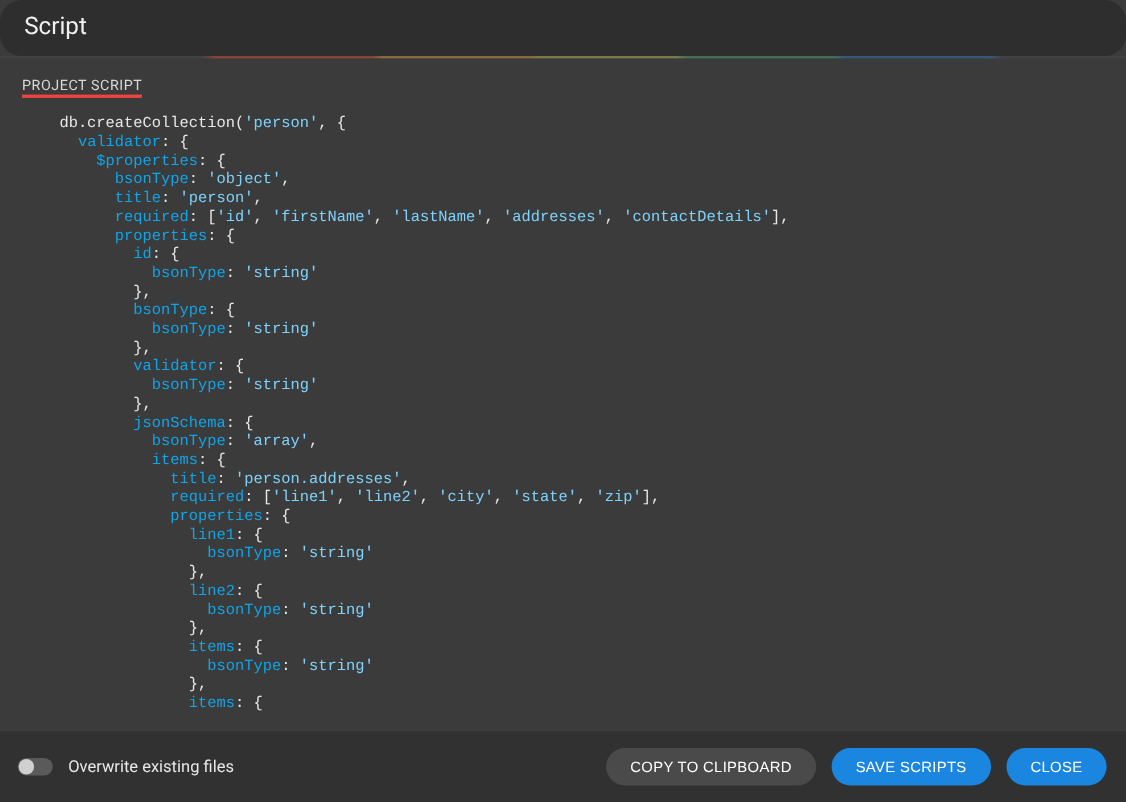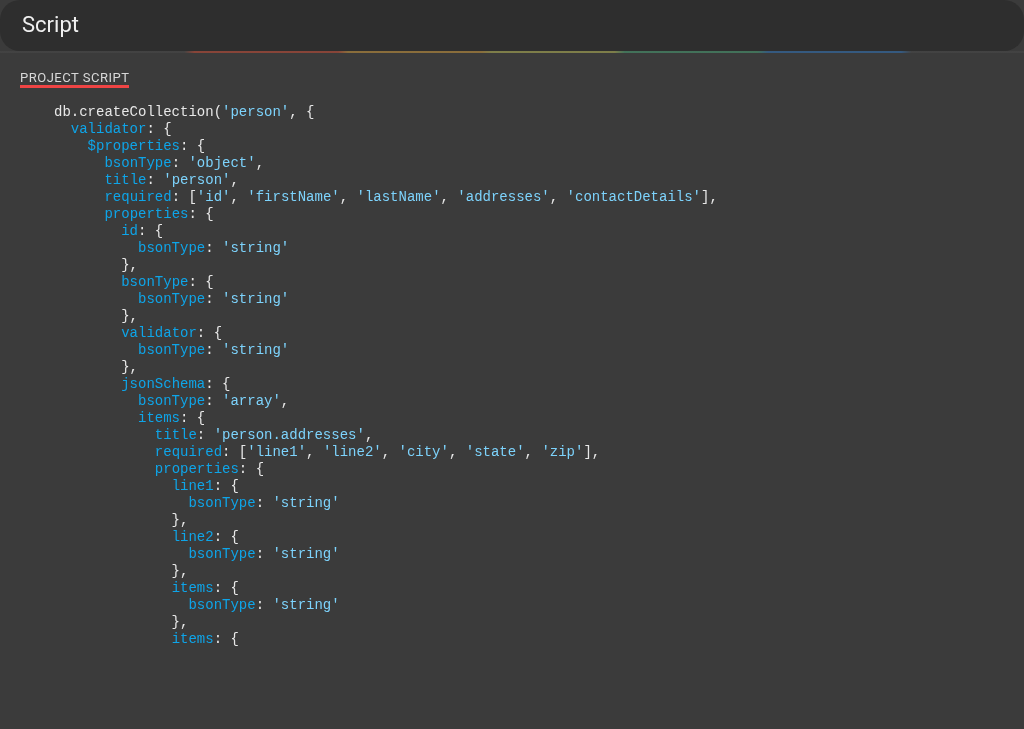--- a/index.html
+++ b/index.html
@@ -164,14 +164,24 @@
 <span class="tok-default">              </span><span class="tok-key">line2</span><span class="tok-default">: {</span>
 <span class="tok-default">                </span><span class="tok-key">bsonType</span><span class="tok-default">: </span><span class="tok-string">'string'</span>
 <span class="tok-default">              },</span>
 <span class="tok-default">              </span><span class="tok-key">items</span><span class="tok-default">: {</span>
 <span class="tok-default">                </span><span class="tok-key">bsonType</span><span class="tok-default">: </span><span class="tok-string">'string'</span>
 <span class="tok-default">              },</span>
 <span class="tok-default">              </span><span class="tok-key">items</span><span class="tok-default">: {</span></pre>
     </div>
   </div>
 
+  <div class="footer">
+    <div class="toggle">
+      <div class="toggle-knob"></div>
+    </div>
+    <div class="toggle-label">Overwrite existing files</div>
+    <div class="spacer"></div>
+    <button class="btn btn-secondary">COPY TO CLIPBOARD</button>
+    <button class="btn btn-primary">SAVE SCRIPTS</button>
+    <button class="btn btn-primary">CLOSE</button>
+  </div>
 
 </div>
 
 </body></html>

